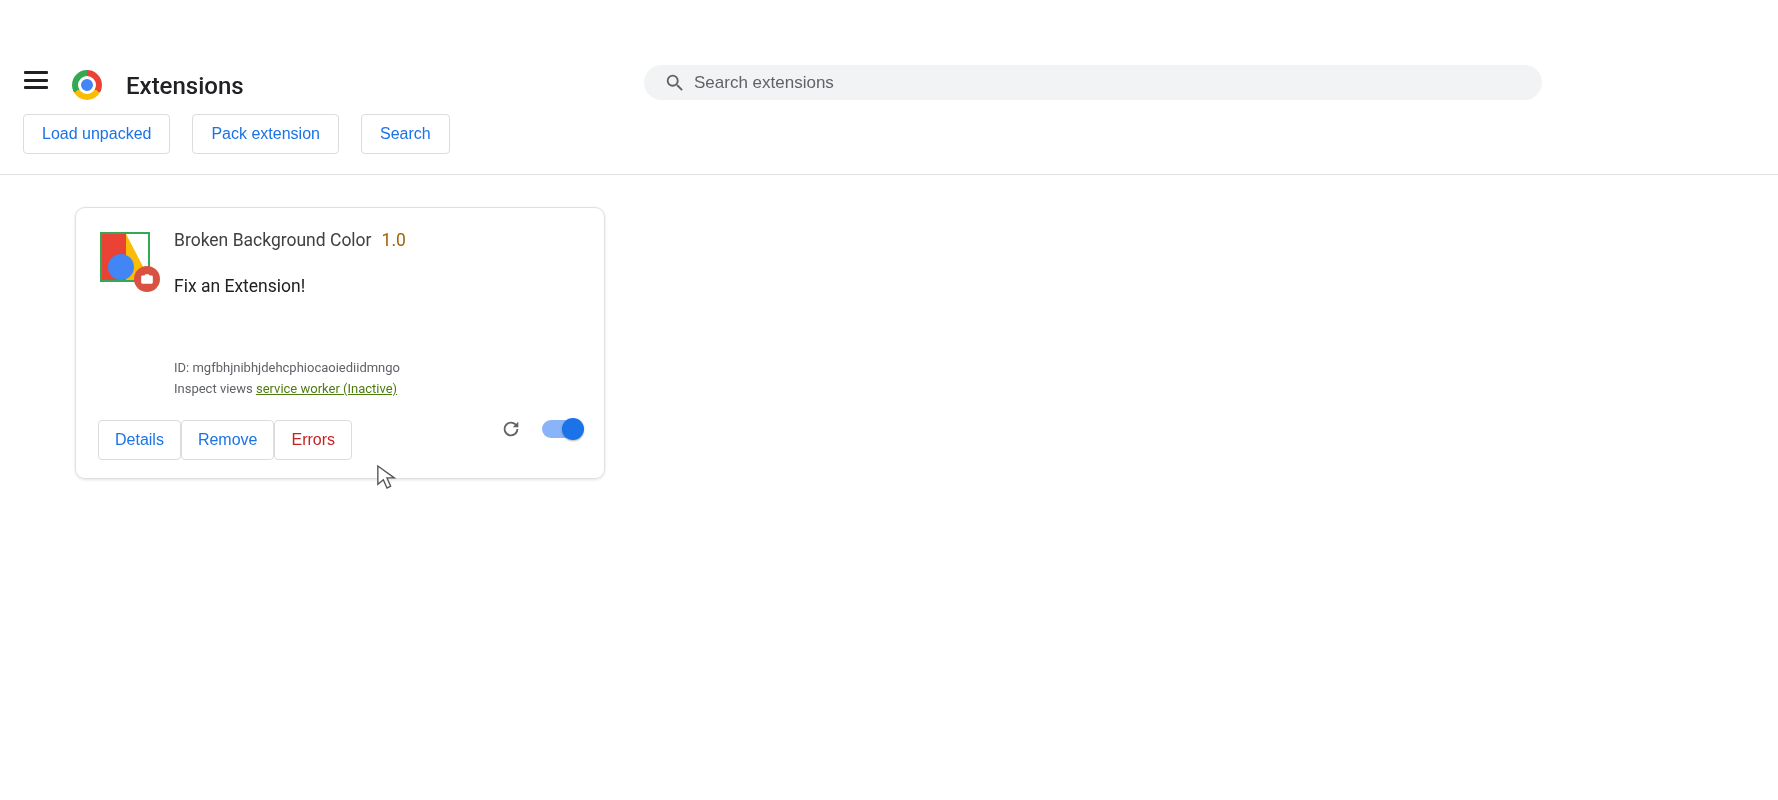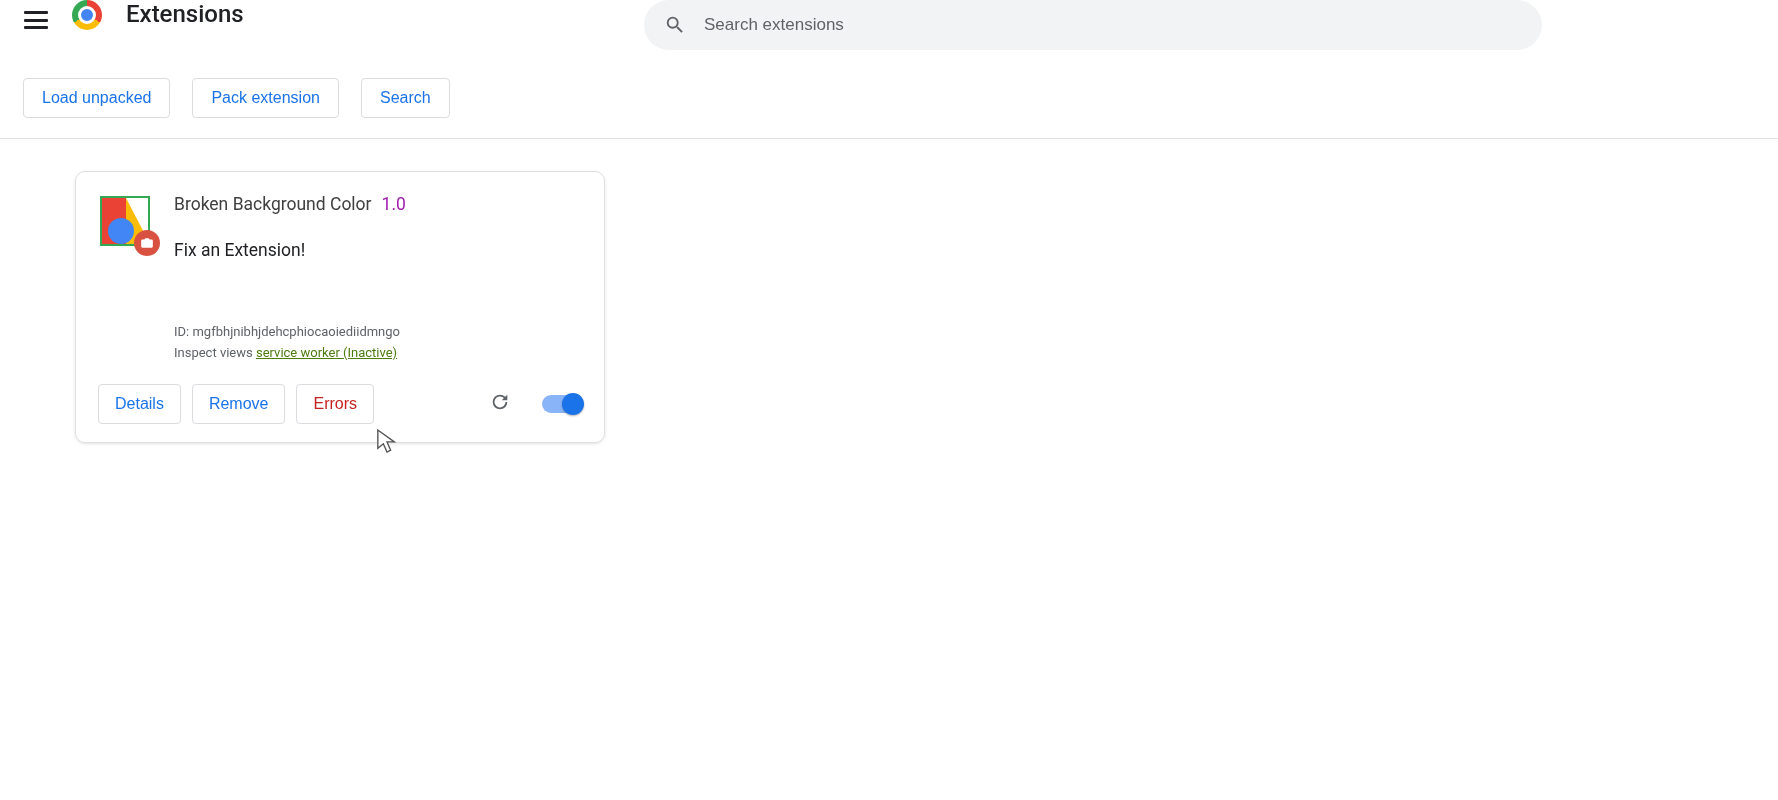--- a/index.html
+++ b/index.html
@@ -4,24 +4,25 @@
 <style>
   * { box-sizing: border-box; margin: 0; padding: 0; }
   body {
     font-family: Roboto, "Segoe UI", Arial, sans-serif;
     background: #fff;
     color: #202124;
     font-size: 15px;
   }
   .header {
     display: flex;
-    align-items: flex-start;
+    align-items: flex-end;
     height: 64px;
     padding: 0 16px;
     gap: 16px;
+    margin-top: 36px;
   }
   .menu-btn {
     width: 40px; height: 40px;
     display: flex; align-items: center; justify-content: center;
     border-radius: 50%;
     cursor: pointer;
   }
   .menu-icon {
     width: 24px; height: 18px;
     display: flex; flex-direction: column; justify-content: space-between;
@@ -49,24 +50,24 @@
     color: #202124;
     margin-left: 8px;
   }
   .search-box {
     margin-left: auto;
     margin-right: 220px;
     display: flex;
     align-items: center;
     background: #f1f3f4;
     border-radius: 28px;
-    height: 50px;
+    height: 35px;
     width: 898px;
     padding: 3px 20px;
-    gap: 18px;
+    gap: 8px;
   }
   .search-icon {
     width: 22px; height: 22px;
     flex-shrink: 0;
   }
   .search-icon svg { fill: #5f6368; }
   .search-input {
     border: none;
     background: transparent;
     font-size: 17px;
@@ -133,29 +134,28 @@
     border-radius: 50%;
     display: flex; align-items: center; justify-content: center;
   }
   .ext-badge svg { fill: #fff; width: 14px; height: 14px; }
 
   .card-info { flex: 1; }
   .ext-title-row {
     display: flex; gap: 10px; align-items: baseline;
   }
   .ext-name { font-size: 17.5px; color: #404040; }
-  .ext-version { font-size: 17.5px; color: #a21caf; }
+  .ext-version { font-size: 17.5px; color: #a16207; }
   .ext-desc { margin-top: 26px; font-size: 17.5px; color: #202124; }
   .ext-meta { margin-top: 62px; font-size: 13px; color: #5f6368; line-height: 1.6; }
   .ext-link { color: #4d7c0f; text-decoration: underline; cursor: pointer; }
 
   .card-actions {
     display: flex;
-    align-items: center;
-    gap: 11px;
+    gap: 0;
     margin-top: 20px;
   }
   .btn {
     border: 1px solid #dadce0;
     background: #fff;
     color: #1a73e8;
     font-size: 16px;
     font-weight: 500;
     padding: 10px 16px;
     border-radius: 4px;

